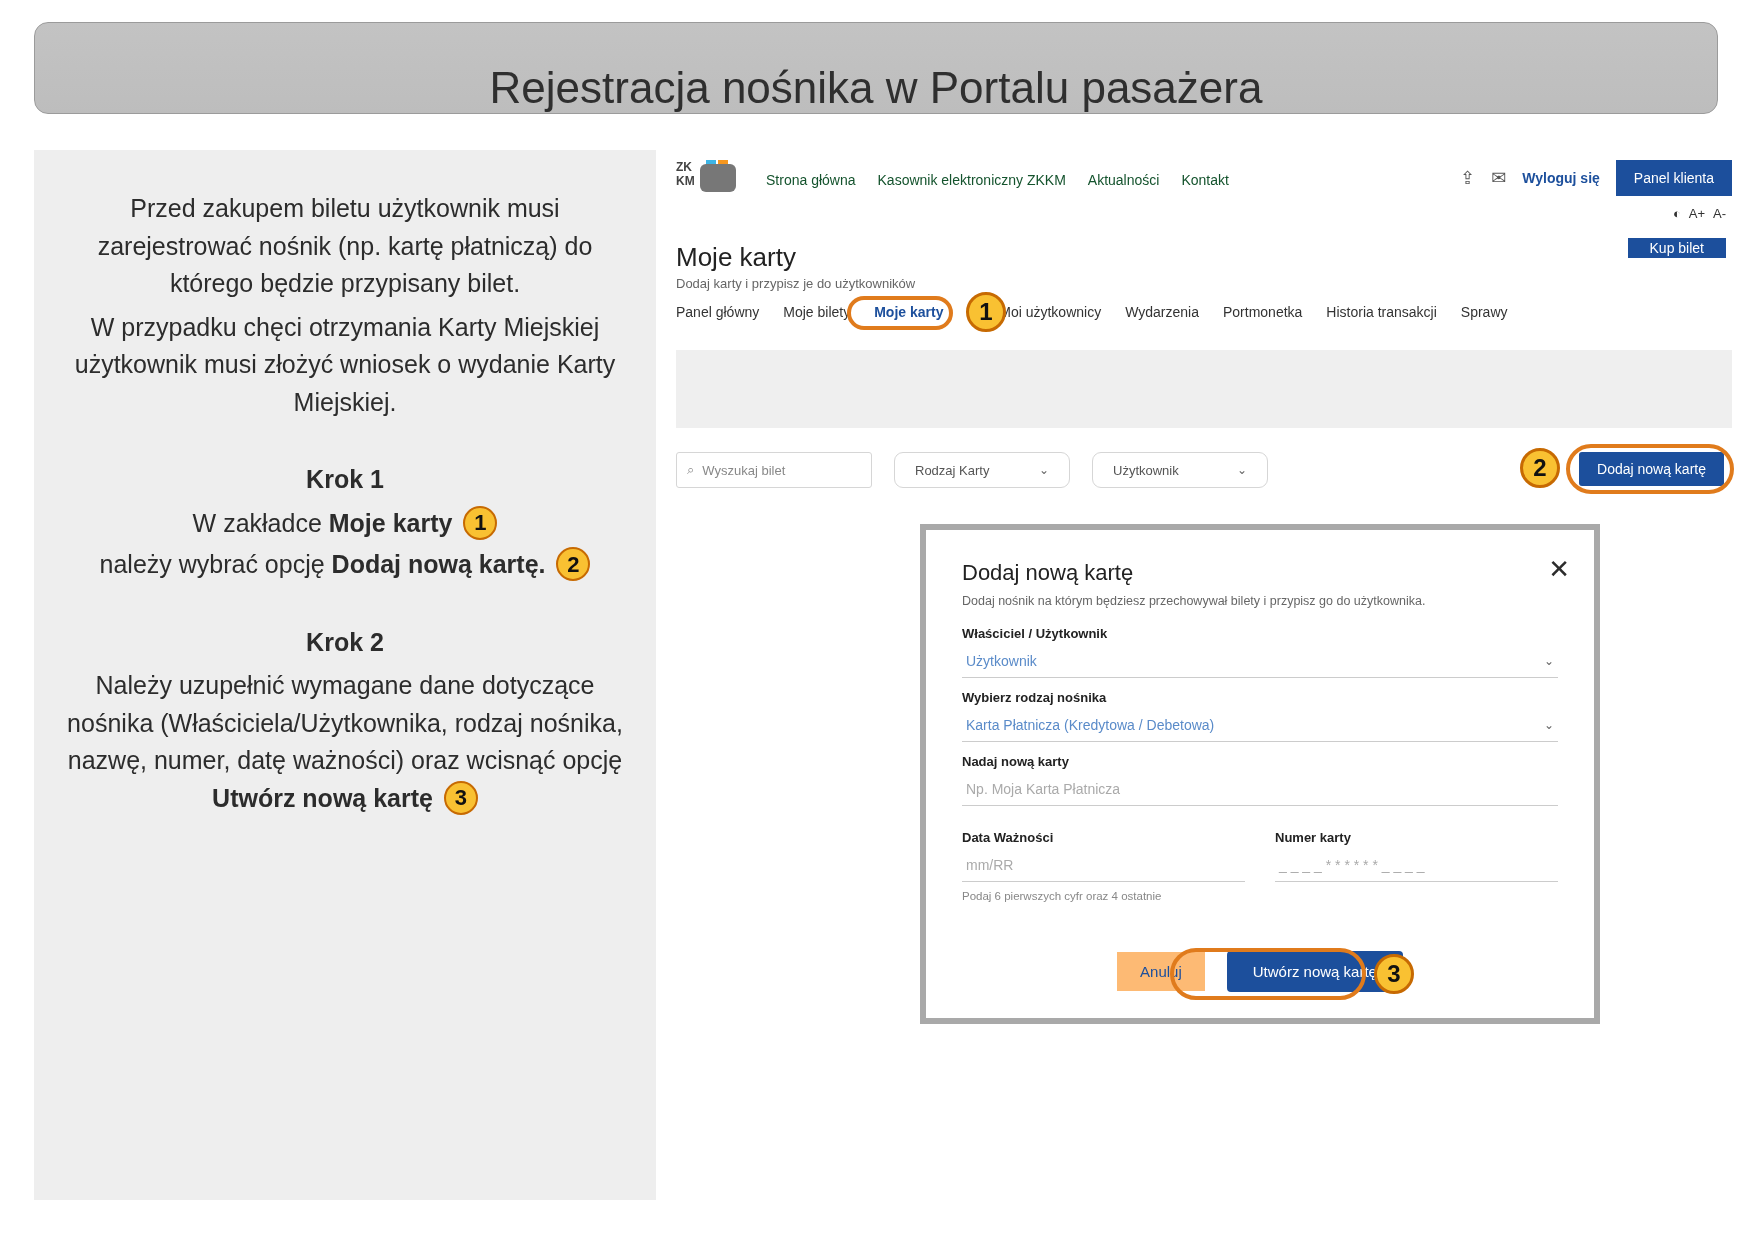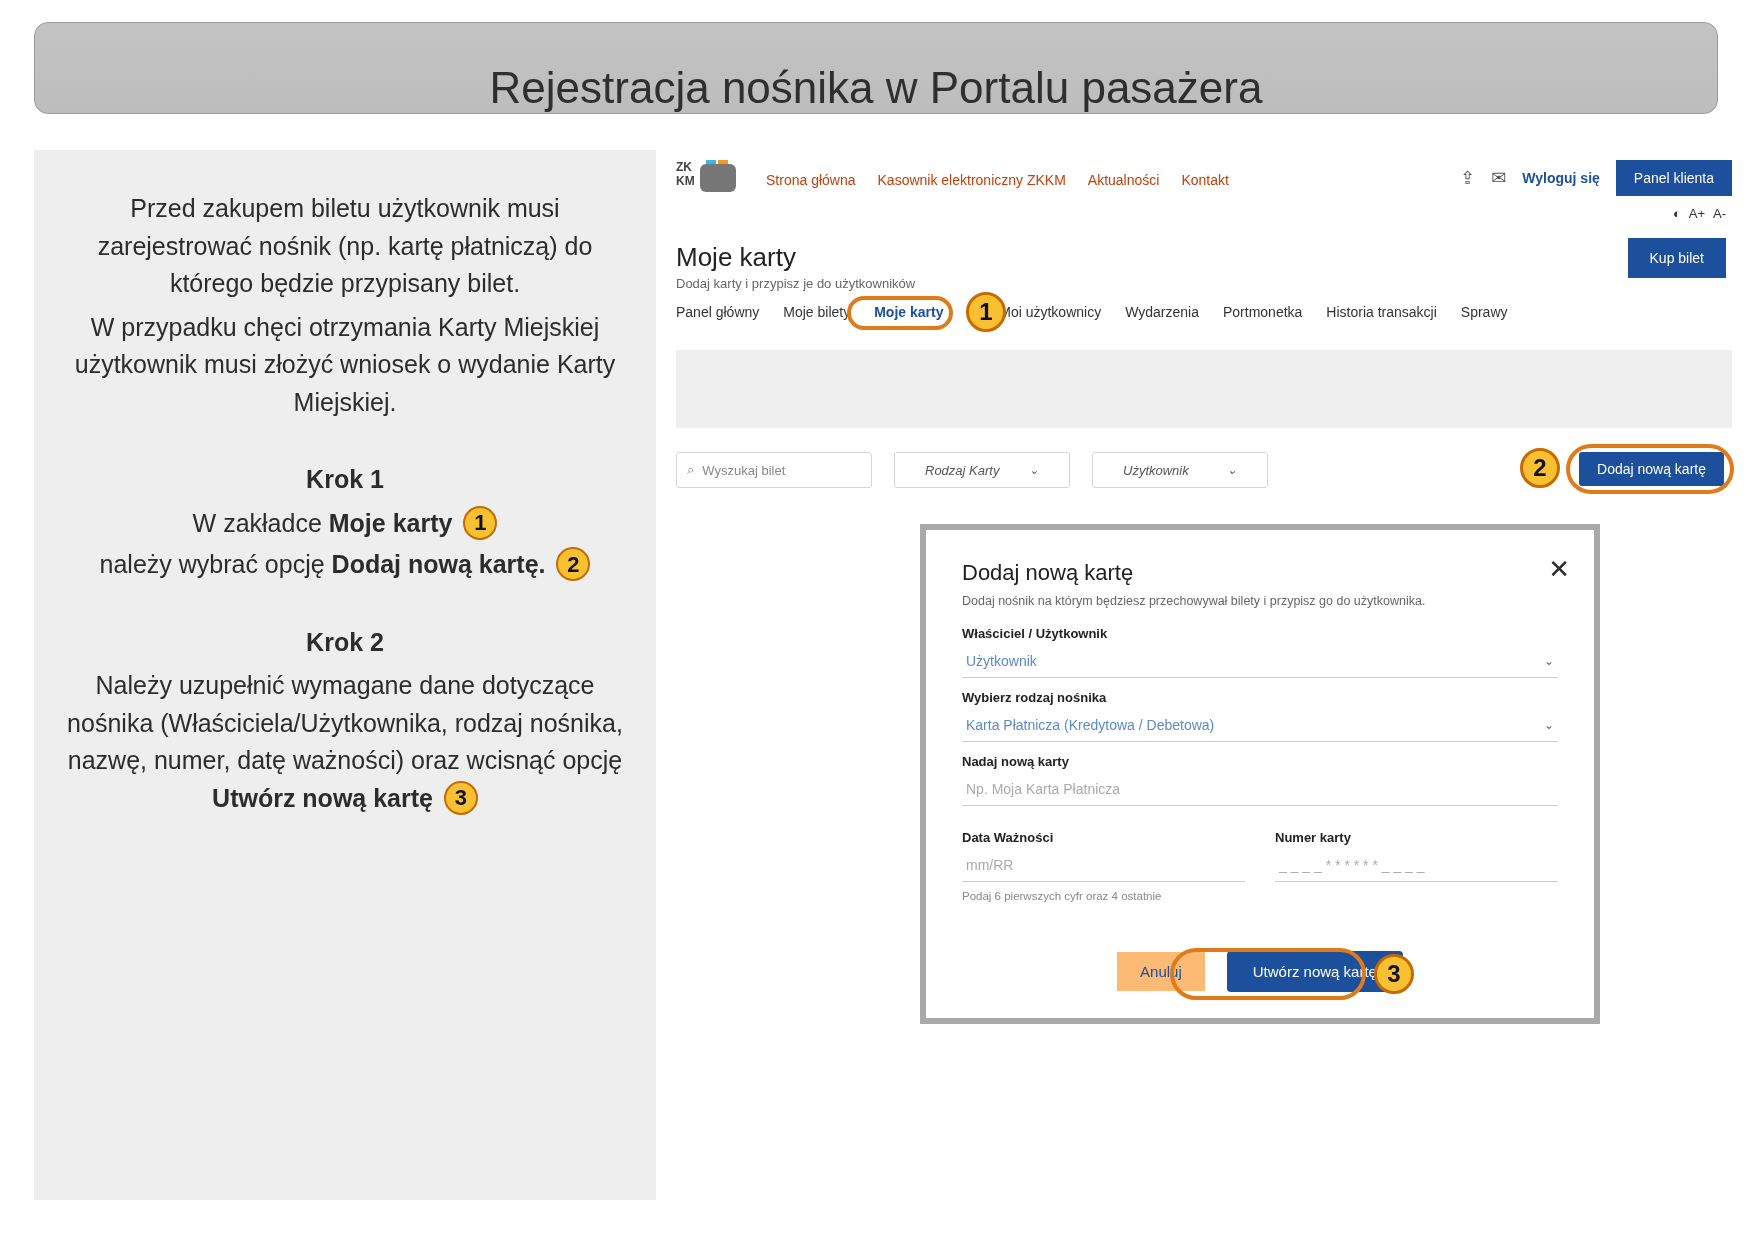--- a/index.html
+++ b/index.html
@@ -85,39 +85,39 @@
     position: relative;
   }
   .logo .txt1 { position: absolute; left: 0; top: 0; font-size: 12px; font-weight: bold; color: #444; }
   .logo .txt2 { position: absolute; left: 0; top: 14px; font-size: 12px; font-weight: bold; color: #444; }
   .logo .bus {
     position: absolute; right: 0; top: 4px; width: 36px; height: 28px;
     border-radius: 6px; background: #777;
   }
   .logo .sq1 { position:absolute; right:20px; top:0; width:10px; height:10px; background:#3db5e6; }
   .logo .sq2 { position:absolute; right:8px; top:0; width:10px; height:10px; background:#f7971e; }
-  .topnav { display: flex; gap: 22px; font-size: 14px; color: #c2410c; }
+  .topnav { display: flex; gap: 22px; font-size: 14px; color: #14532d; }
   .topnav span { cursor: pointer; }
   .toptools {
     position: absolute; right: 0; top: 10px;
     display: flex; align-items: center; gap: 16px;
     font-size: 14px;
   }
   .toptools .wyloguj { color: #1c4f9c; font-weight: bold; cursor: pointer; }
   .toptools .panel-btn {
     background: #1c4f9c; color: #fff; padding: 10px 18px; font-size: 14px; cursor: pointer;
   }
   .font-tools {
     position: absolute; right: 6px; top: 56px;
     font-size: 13px; color: #333;
     display: flex; gap: 8px; align-items: center;
   }
   .buy-btn {
     position: absolute; right: 6px; top: 88px;
-    background: #1c4f9c; color: #fff; padding: 12px 22px; font-size: 14px; cursor: pointer;
+    background: #1c4f9c; color: #fff; padding: 2px 22px; font-size: 14px; cursor: pointer;
   }
   .page-heading {
     position: absolute; left: 6px; top: 92px;
     font-size: 26px; color: #222;
   }
   .page-subtitle {
     position: absolute; left: 6px; top: 126px;
     font-size: 13px; color: #666;
   }
   .subnav {
@@ -148,23 +148,23 @@
     display: flex; align-items: center; gap: 22px;
   }
   .search-box {
     width: 196px; height: 36px;
     border: 1px solid #d6d6d6; border-radius: 3px;
     display: flex; align-items: center; padding: 0 10px;
     font-size: 13px; color: #888; gap: 8px;
   }
   .select-box {
     width: 176px; height: 36px;
-    border: 1px solid #d6d6d6; border-radius: 3px;
+    border: 1px solid #d6d6d6; border-radius: 9px;
     display: flex; align-items: center; justify-content: space-between;
-    padding: 0 30px; font-size: 13px; color: #555; font-style: italic;
+    padding: 0 20px; font-size: 13px; color: #555;
   }
   .add-card-btn {
     position: absolute; right: 8px; top: 302px;
     background: #1c4f9c; color: #fff; padding: 9px 18px;
     font-size: 14px; border-radius: 3px; cursor: pointer;
   }
   .modal {
     position: absolute;
     left: 250px; top: 374px;
     width: 680px; height: 500px;

